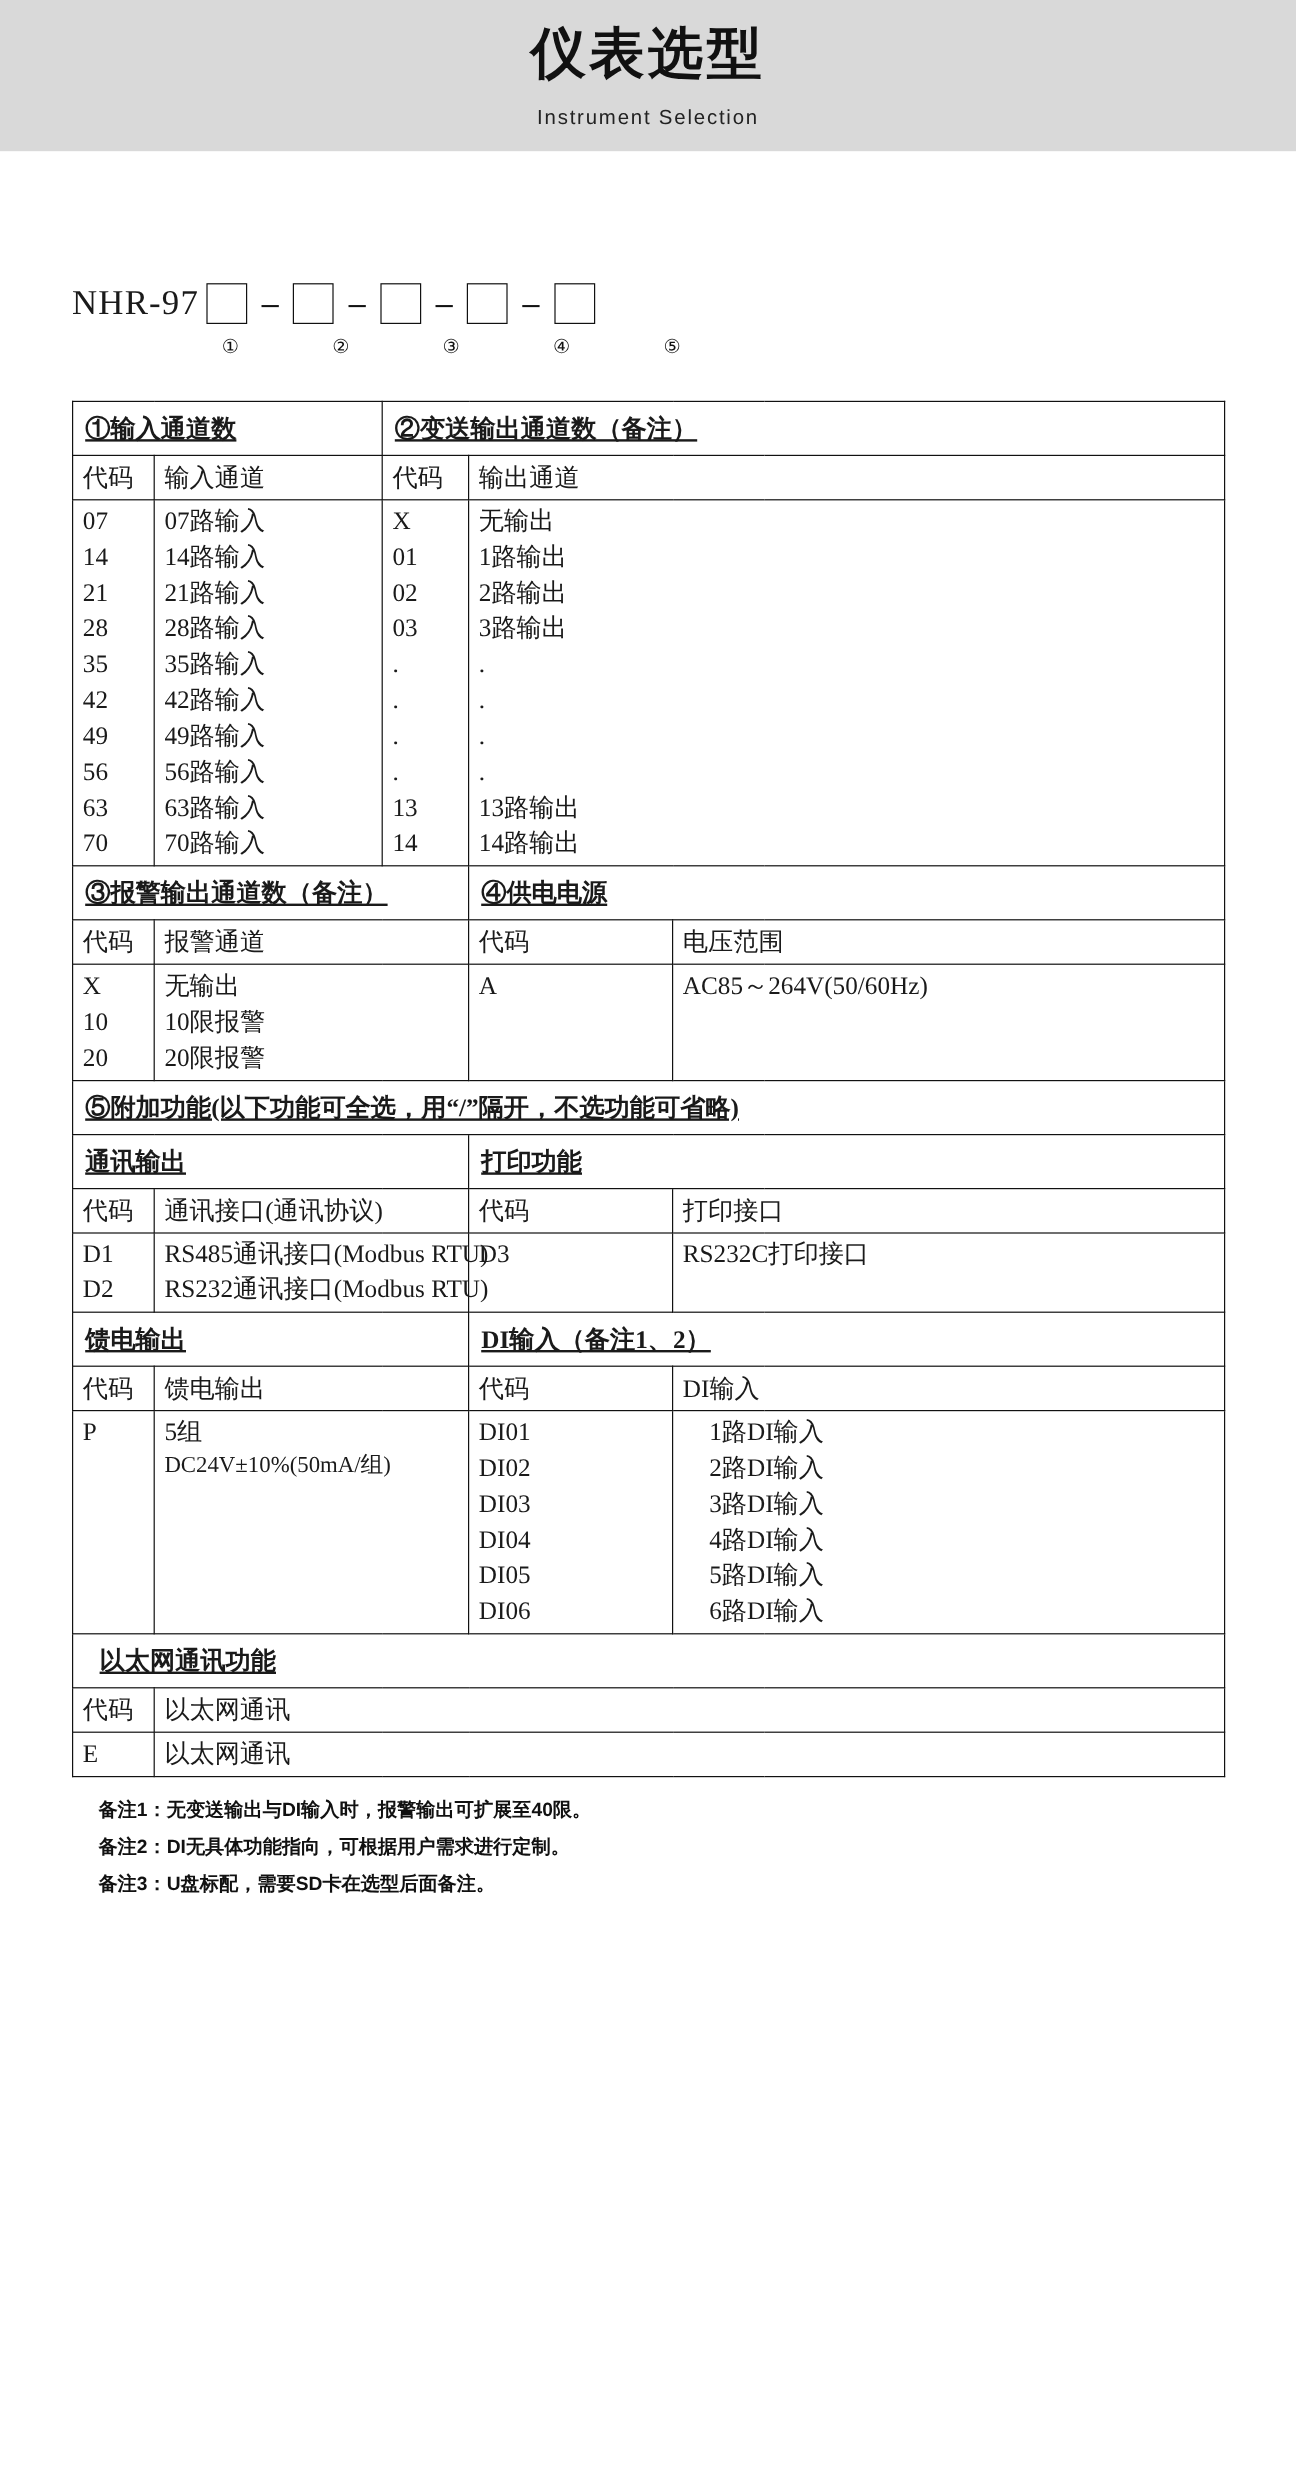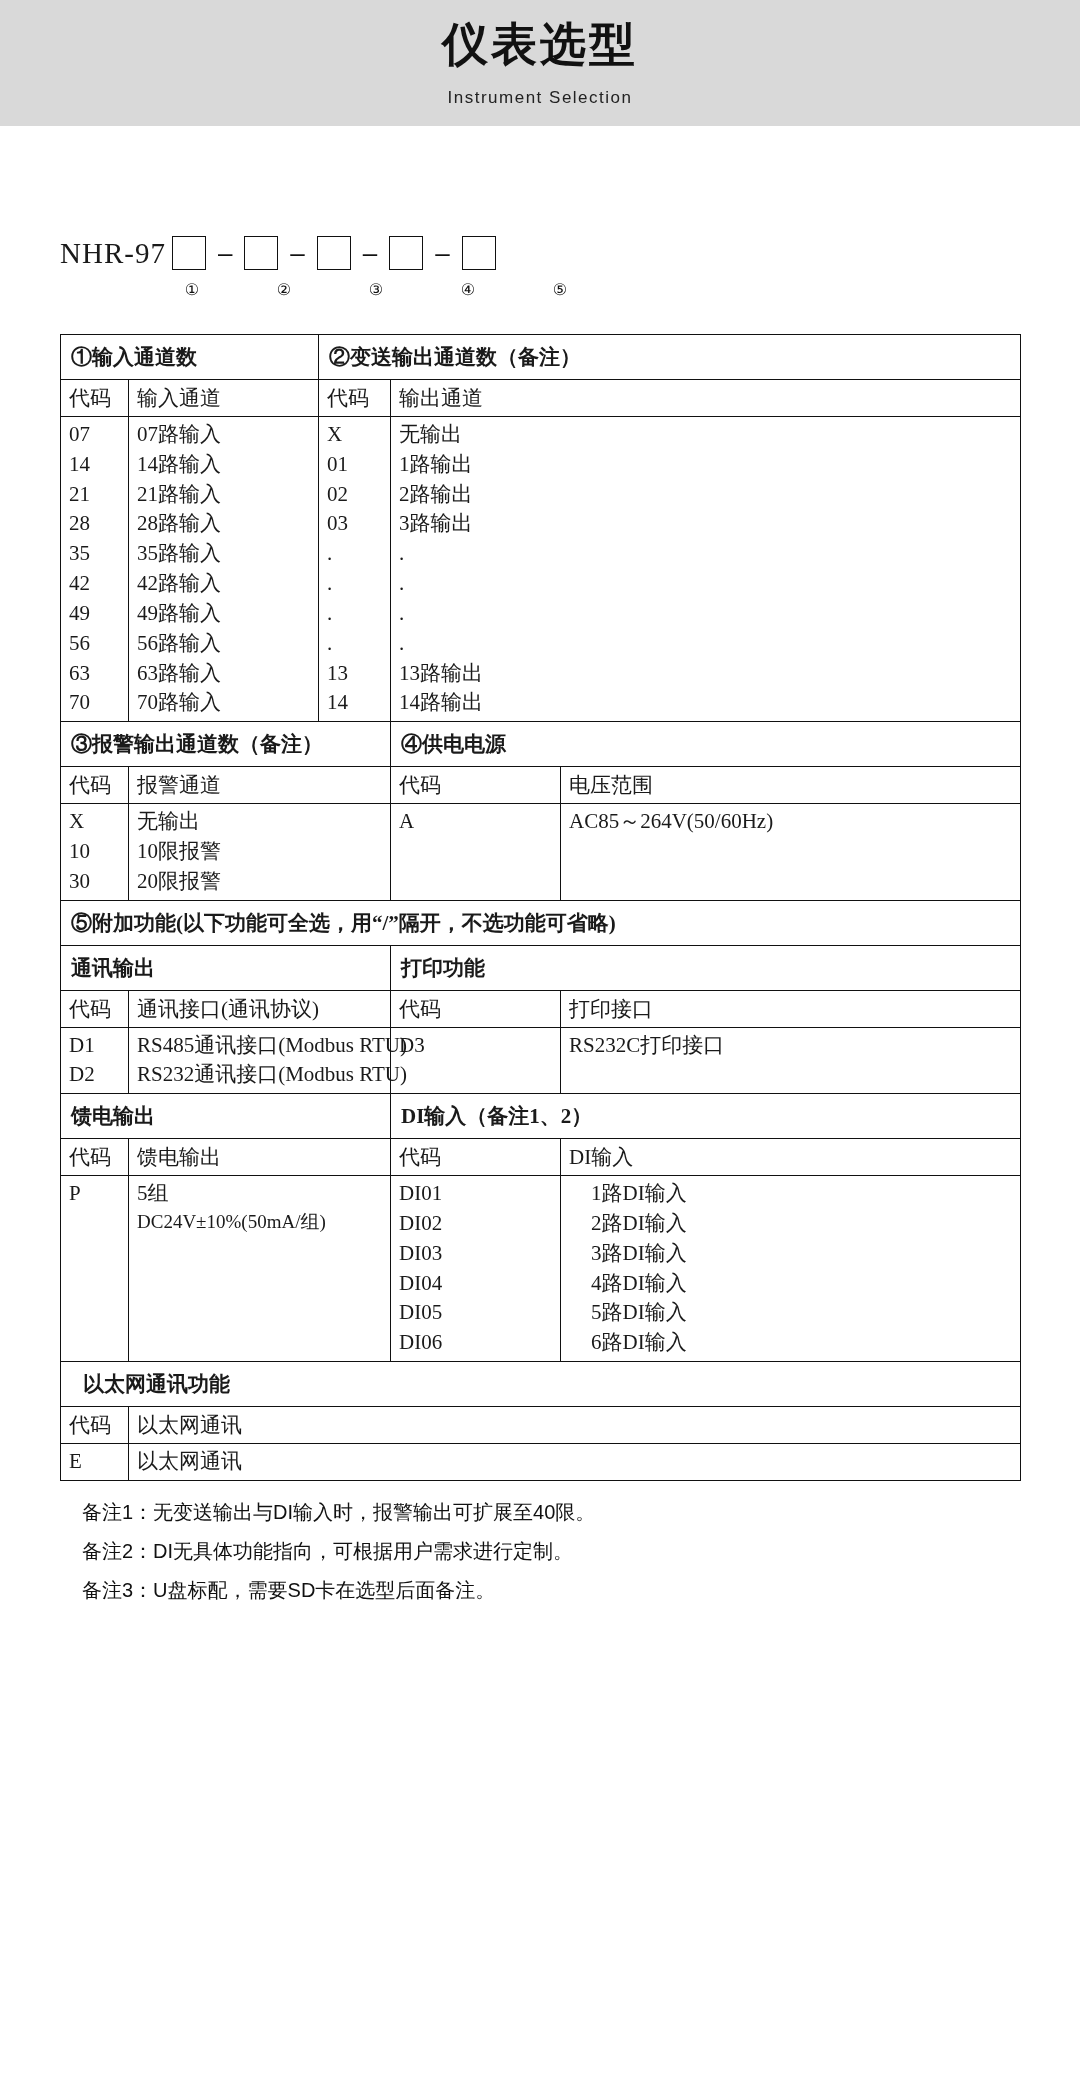--- a/index.html
+++ b/index.html
@@ -107,20 +107,21 @@
     padding: 3px 8px;
     font-size: 21px;
     vertical-align: middle;
     font-family: "Liberation Serif", serif;
   }
   .sec-head {
     font-weight: bold;
     font-size: 25px;
     padding: 8px 10px !important;
     font-family: "Liberation Sans", sans-serif;
+    text-decoration: underline;
   }
   .col-head {
     font-size: 22px;
     padding: 4px 8px !important;
   }
   .ctr { text-align: left; }
   .cell-list {
     line-height: 1.42;
     font-size: 21px;
   }
@@ -129,22 +130,22 @@
   .small-note { font-size: 19px; }
 
   
   .notes {
     width: 960px;
     margin: 12px auto 0 auto;
     padding-left: 22px;
     box-sizing: border-box;
   }
   .notes div {
-    font-size: 20px;
-    font-weight: normal;
+    font-size: 16px;
+    font-weight: bold;
     line-height: 1.95;
     color: #111;
   }
 </style>
 </head>
 <body>
 
 <div class="banner">
   <div class="banner-title">仪表选型</div>
   <div class="banner-sub">Instrument Selection</div>
@@ -259,21 +260,21 @@
     <tr>
       <td class="col-head ctr">代码</td>
       <td class="col-head" colspan="2">报警通道</td>
       <td class="col-head ctr">代码</td>
       <td class="col-head" colspan="2">电压范围</td>
     </tr>
     <tr>
       <td class="cell-list ctr mono-ser">
         <div>X</div>
         <div>10</div>
-        <div>30</div>
+        <div>20</div>
       </td>
       <td class="cell-list" colspan="2">
         <div>无输出</div>
         <div>10限报警</div>
         <div>20限报警</div>
       </td>
       <td class="cell-list ctr mono-ser" style="vertical-align:top">
         <div>A</div>
       </td>
       <td class="cell-list" colspan="2" style="vertical-align:top">

